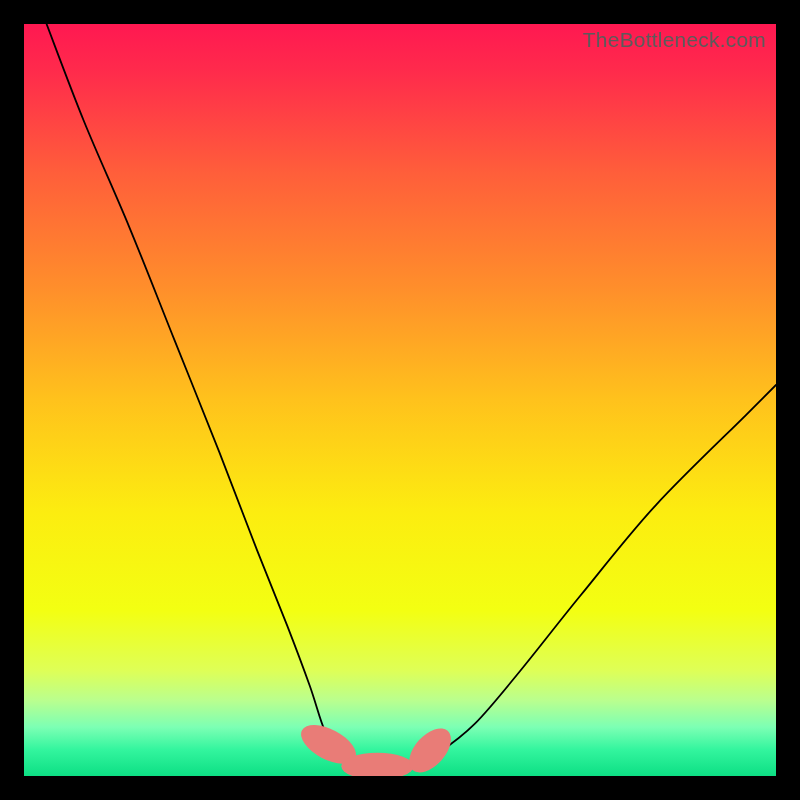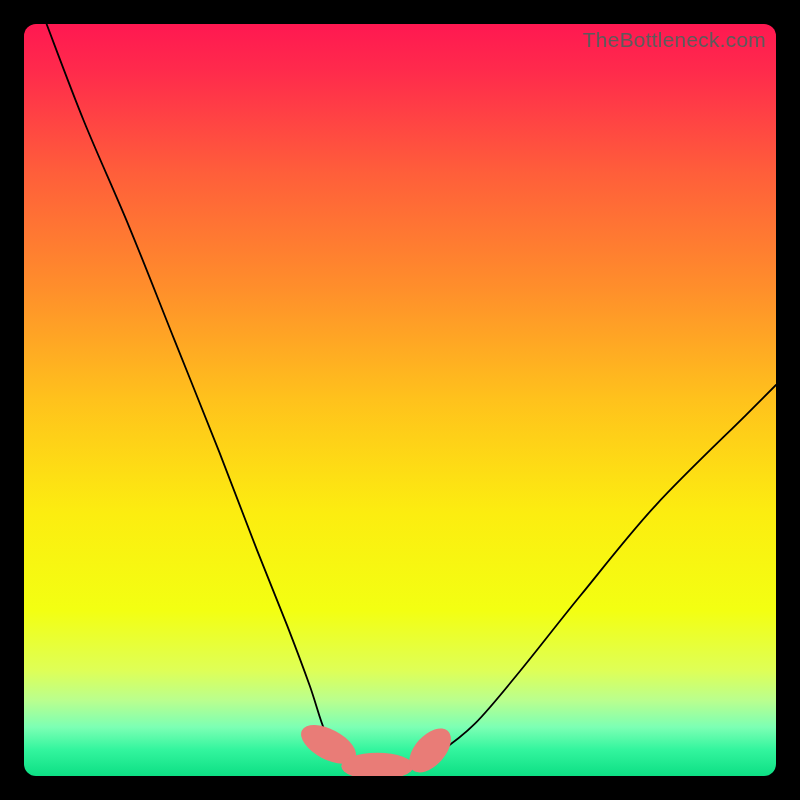--- a/index.html
+++ b/index.html
@@ -10,21 +10,20 @@
     background: #000;
     position: relative;
   }
   .plot-area {
     position: absolute;
     left: 24px;
     top: 24px;
     width: 752px;
     height: 752px;
     overflow: hidden;
-    border-radius: 12px;
   }
   .gradient-bg {
     position: absolute;
     left: 0; top: 0;
     width: 100%;
     height: 100%;
   }
   .watermark {
     position: absolute;
     top: 4px;

